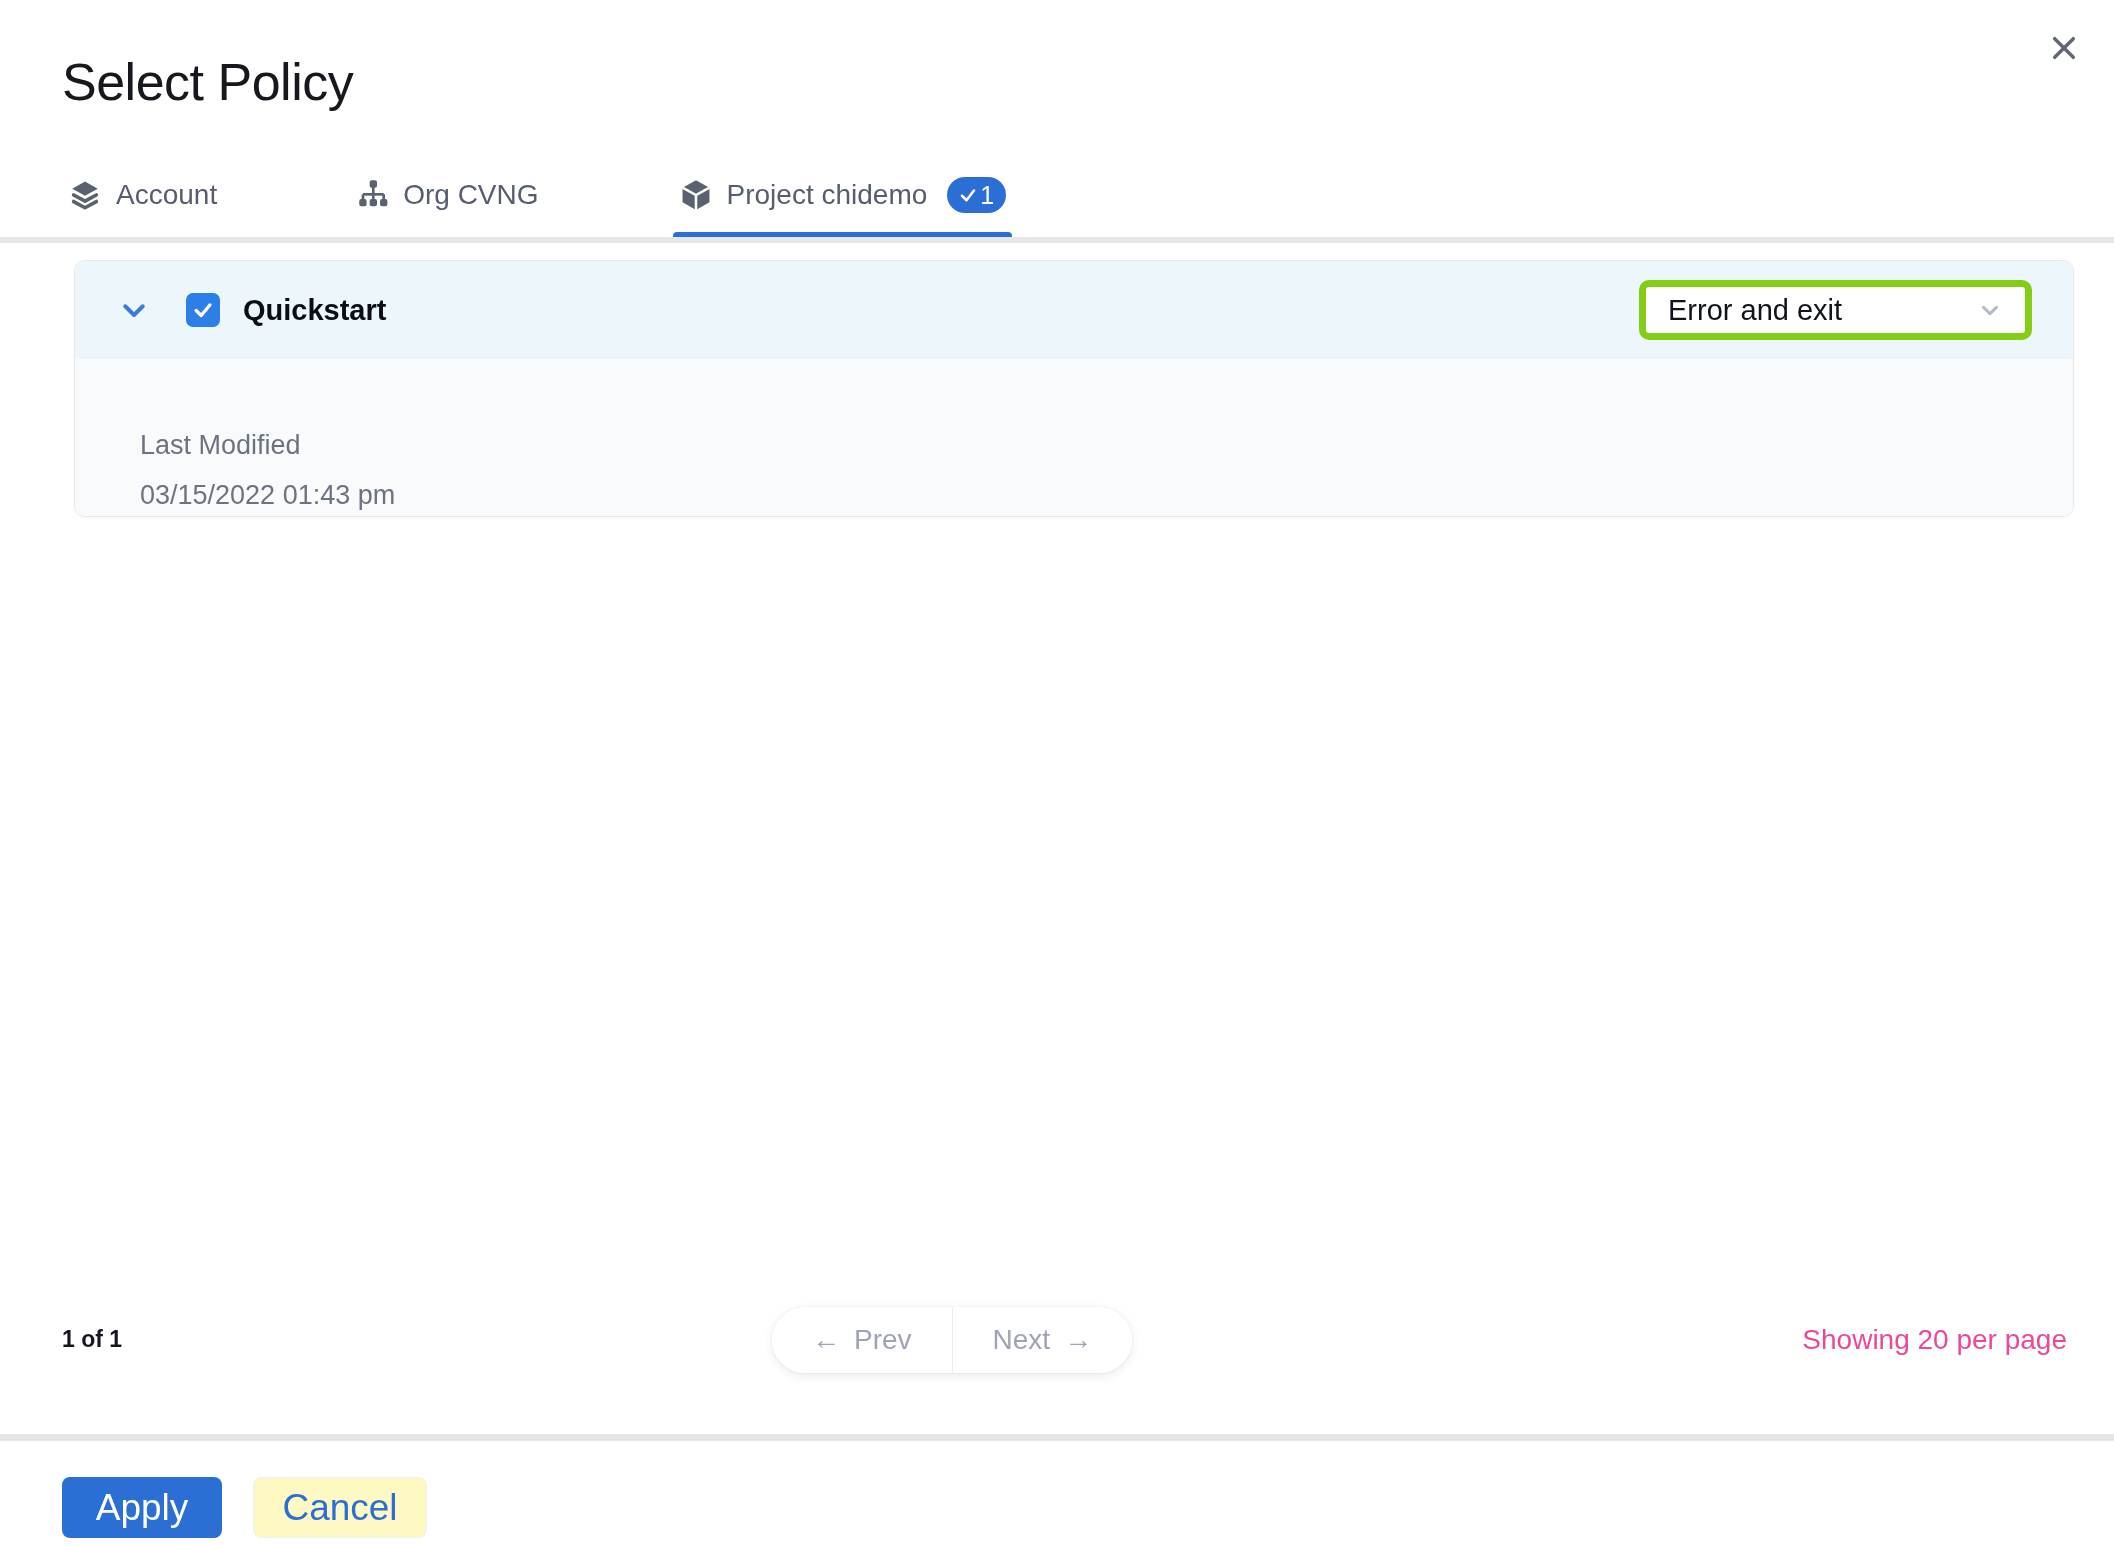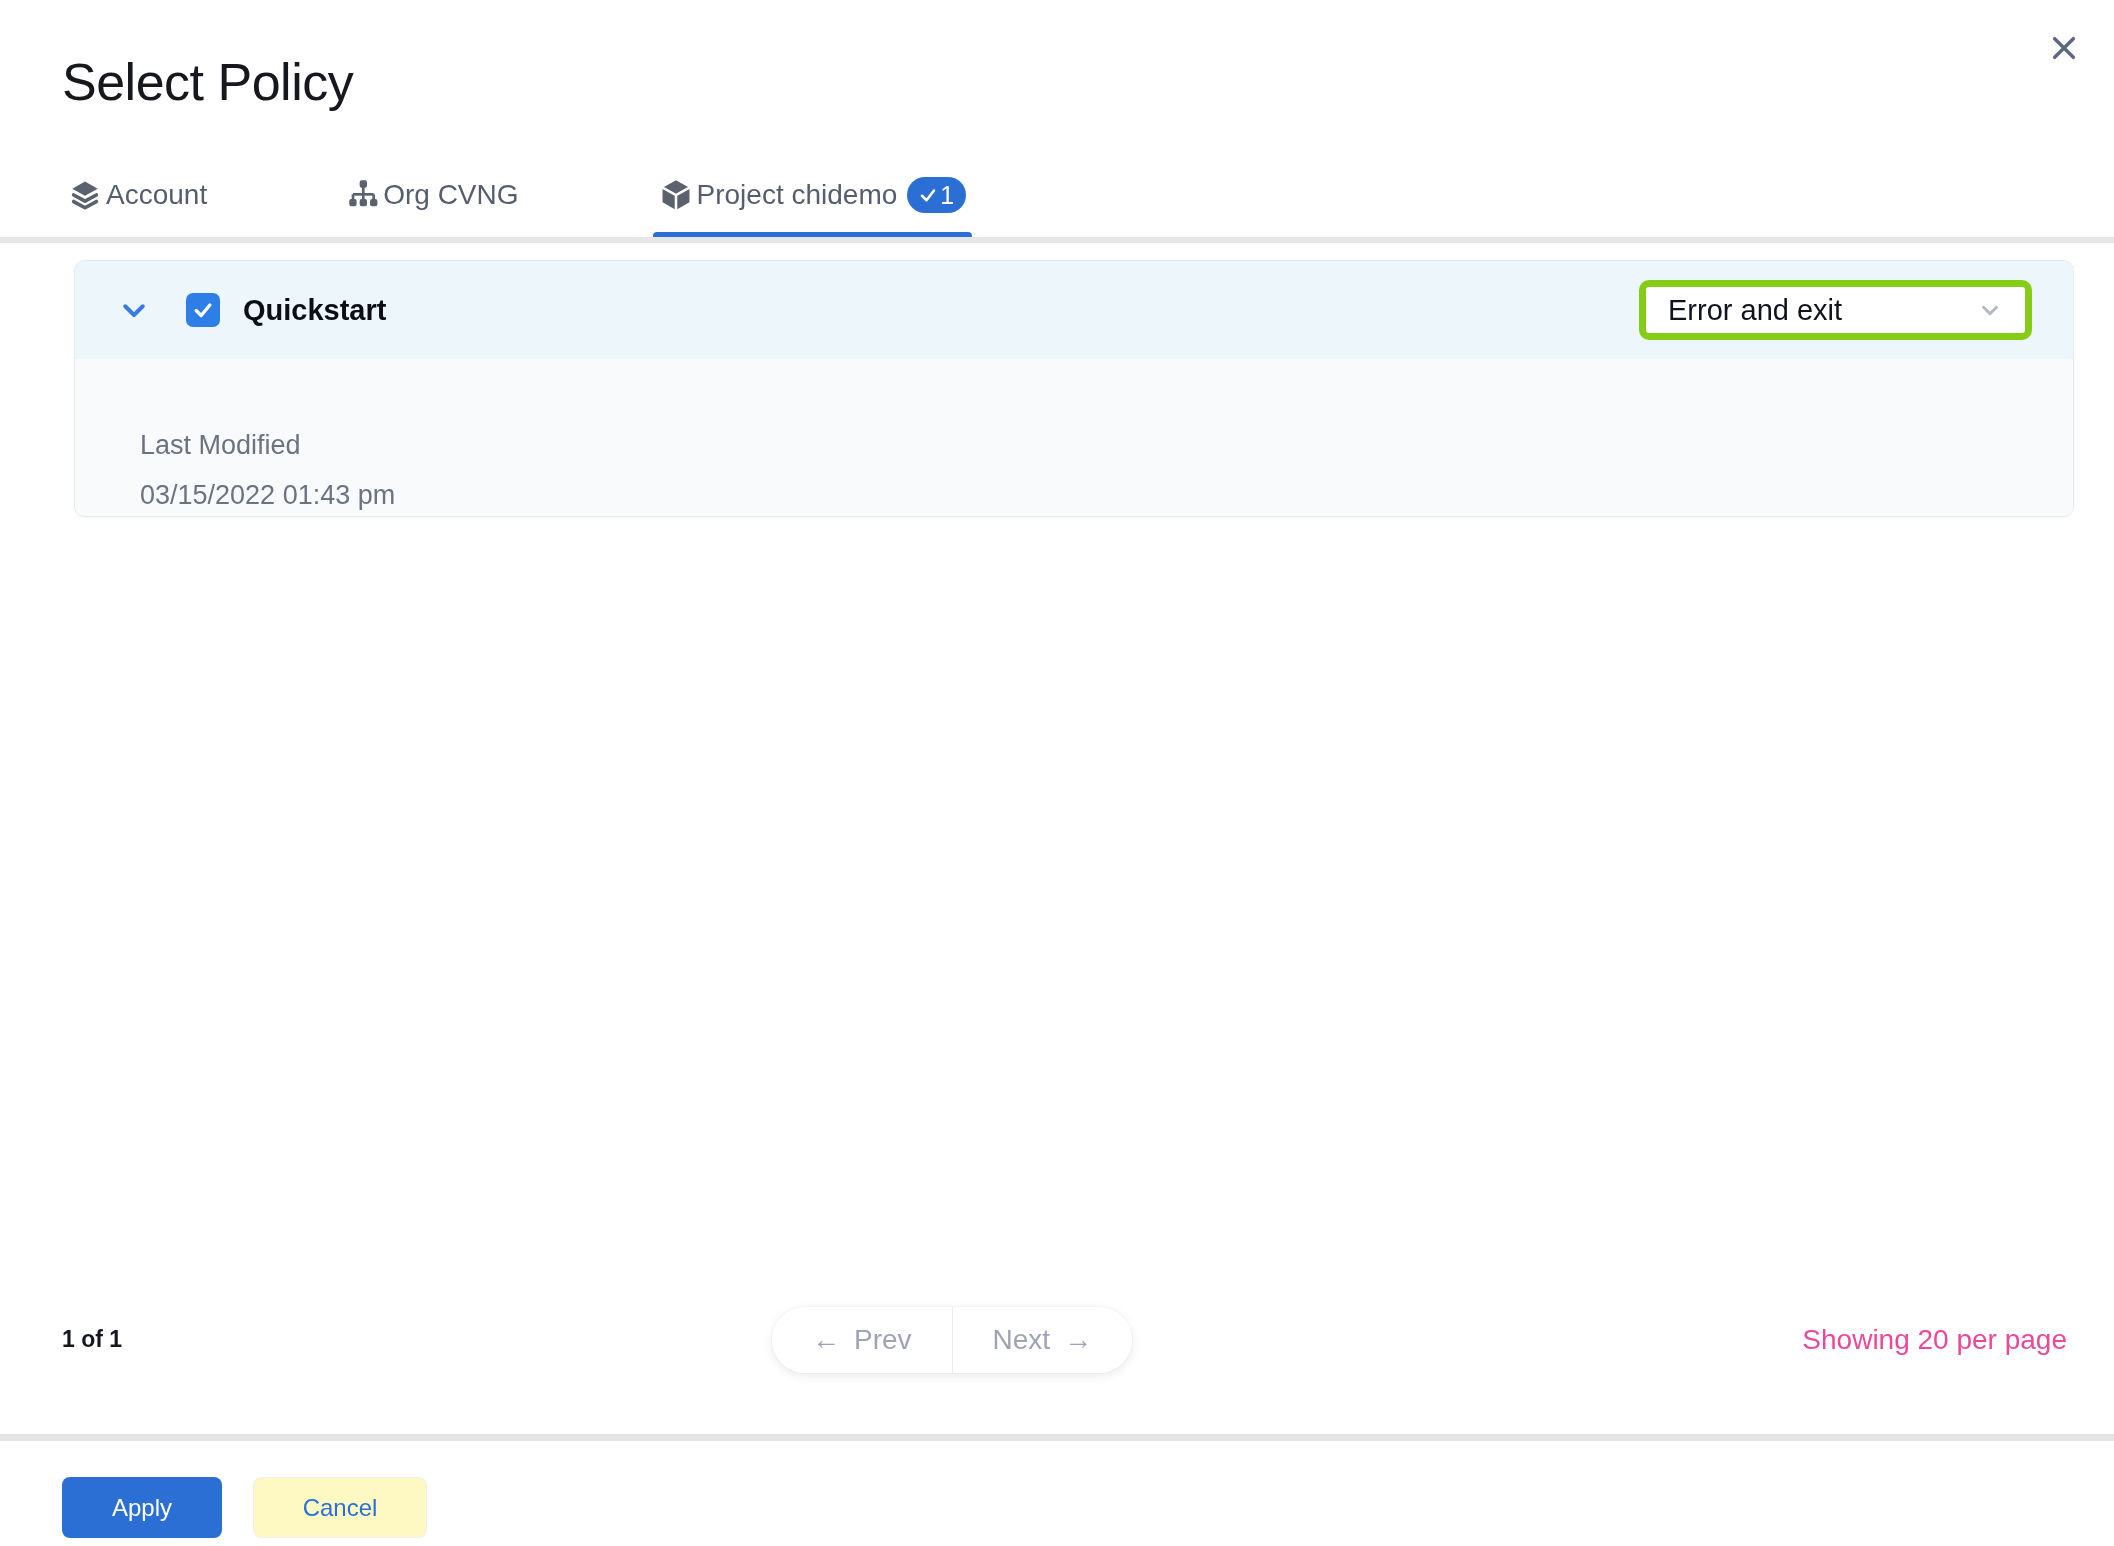--- a/index.html
+++ b/index.html
@@ -16,21 +16,21 @@
   html,body{background:#fff;}
   body{font-family:"Liberation Sans","DejaVu Sans",sans-serif;}
   .modal{position:relative;width:2114px;height:1546px;background:#fff;overflow:hidden;text-decoration:underline;}
 
   
   .title{position:absolute;left:62px;top:52px;font-size:52px;font-weight:500;color:#17181d;letter-spacing:-0.5px;}
   .close-btn{position:absolute;left:2036px;top:20px;width:56px;height:56px;display:flex;align-items:center;justify-content:center;cursor:pointer;}
 
   
   .tabs{position:absolute;left:62px;top:168px;display:flex;gap:128px;align-items:center;height:54px;}
-  .tab{position:relative;display:flex;align-items:center;gap:4px;height:54px;padding:0 6px;font-size:28px;color:var(--tab-text);cursor:pointer;}
+  .tab{position:relative;display:flex;align-items:center;gap:14px;height:54px;padding:0 6px;font-size:28px;color:var(--tab-text);cursor:pointer;}
   .tab .tab-icon{display:flex;align-items:center;}
   .tab.active::after{content:"";position:absolute;left:0;right:0;bottom:-15px;height:5px;background:var(--primary-blue);border-radius:4px 4px 0 0;}
   .tab-badge{display:inline-flex;align-items:center;justify-content:center;gap:3px;min-width:56px;height:36px;padding:0 12px;margin-left:6px;background:var(--primary-blue);border-radius:18px;color:#fff;font-size:25px;font-weight:500;}
   .tabs-divider{position:absolute;left:0;top:237px;width:2114px;height:6px;background:var(--divider);}
 
   
   .card{position:absolute;left:74px;top:260px;width:2000px;height:257px;border:1px solid #e4e8ef;border-radius:11px;overflow:hidden;box-shadow:0 1px 3px rgba(20,30,50,0.04);}
   .card-header{height:98px;background:var(--header-row-bg);display:flex;align-items:center;padding-left:43px;padding-right:41px;}
   .expander{width:32px;height:32px;display:flex;align-items:center;justify-content:center;cursor:pointer;}
   .checkbox{width:34px;height:34px;margin-left:36px;background:var(--checkbox-blue);border-radius:7px;display:flex;align-items:center;justify-content:center;cursor:pointer;}
@@ -45,21 +45,21 @@
 
   
   .page-info{position:absolute;left:62px;top:1326px;font-size:23px;font-weight:700;color:#15171e;}
   .pager{position:absolute;left:772px;top:1307px;height:66px;display:flex;background:#fff;border-radius:33px;box-shadow:0 3px 10px rgba(40,50,70,0.10),0 0 0 1px rgba(40,50,70,0.03);overflow:hidden;}
   .pager-btn{display:flex;align-items:center;gap:14px;padding:0 40px;font-size:28px;color:var(--pagination-text);cursor:pointer;background:#fff;border:none;font-family:inherit;}
   .pager-btn + .pager-btn{border-left:1px solid #ebebf0;}
   .showing{position:absolute;right:47px;top:1324px;font-size:28px;color:#ec4899;}
 
   
   .footer-divider{position:absolute;left:0;top:1434px;width:2114px;height:7px;background:#e5e5e8;}
-  .btn{position:absolute;top:1477px;height:61px;border-radius:8px;display:flex;align-items:center;justify-content:center;font-size:24px;font-family:inherit;cursor:pointer;border:none;}
+  .btn{position:absolute;top:1477px;height:61px;border-radius:8px;display:flex;align-items:center;justify-content:center;font-size:37px;font-family:inherit;cursor:pointer;border:none;}
   .btn-apply{left:62px;width:160px;background:var(--primary-blue);color:#fff;font-weight:500;}
   .btn-cancel{left:253px;width:174px;background:#fef9c3;border:1px solid #eef0f4;color:var(--primary-blue);}
 </style>
 </head>
 <body>
 
 <div class="modal">
 
   <div class="title">Select Policy</div>
 

